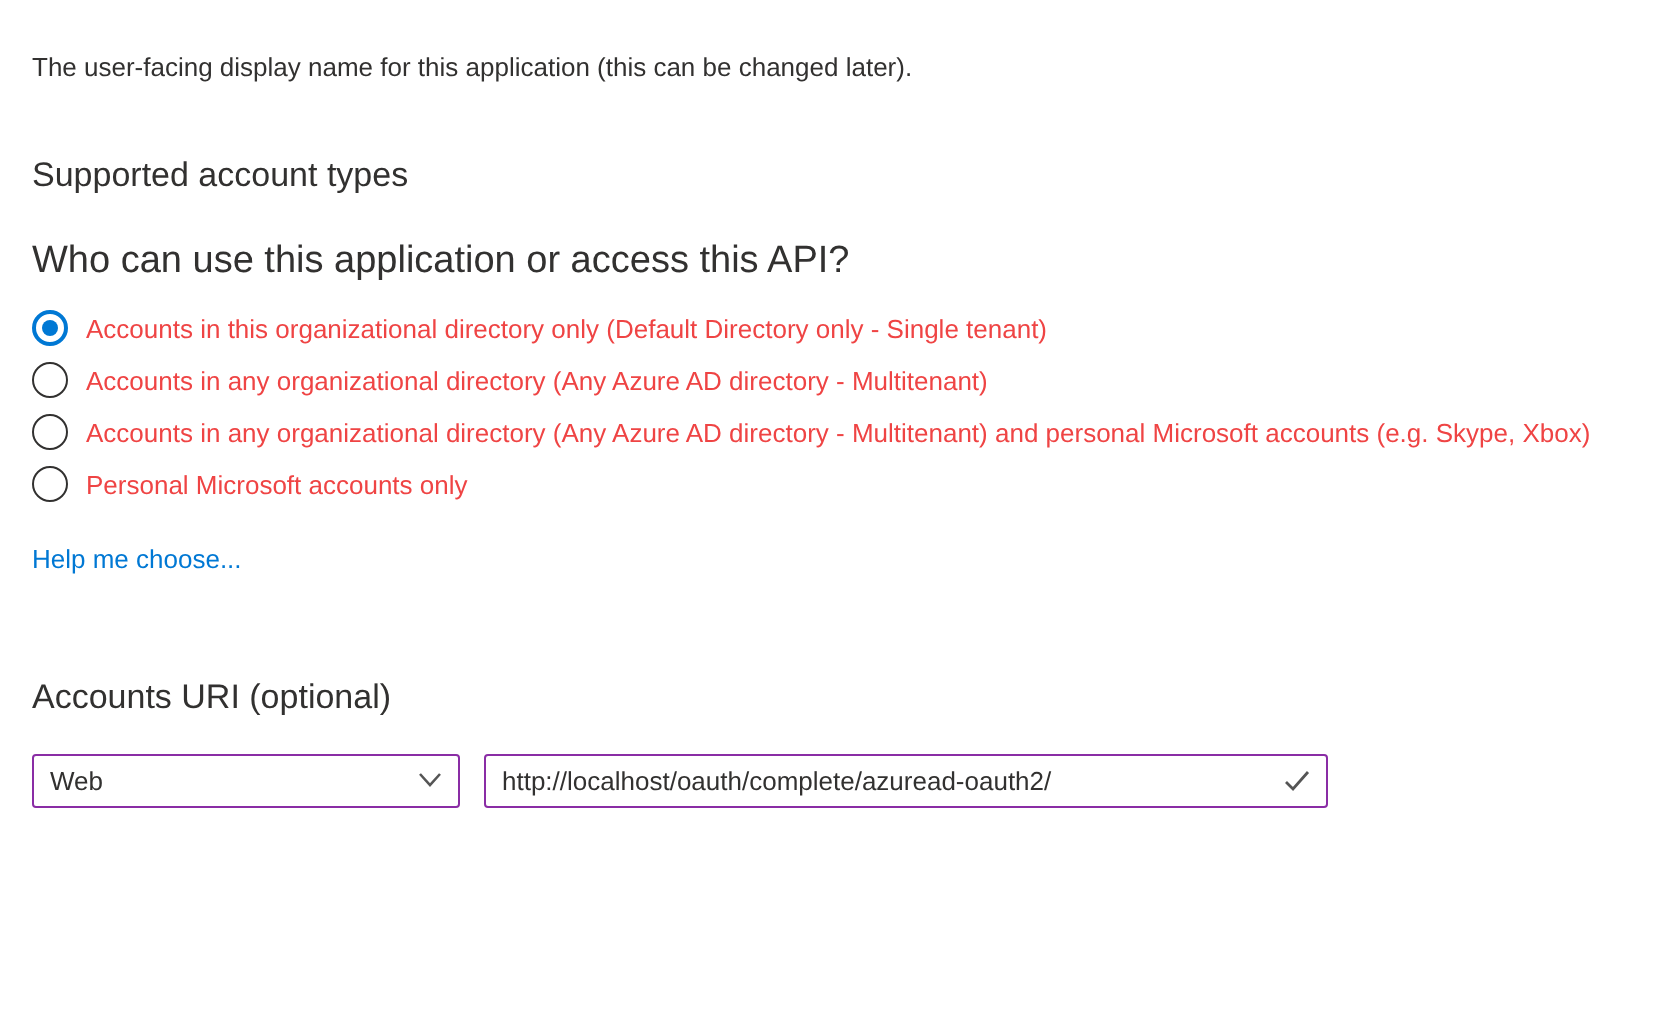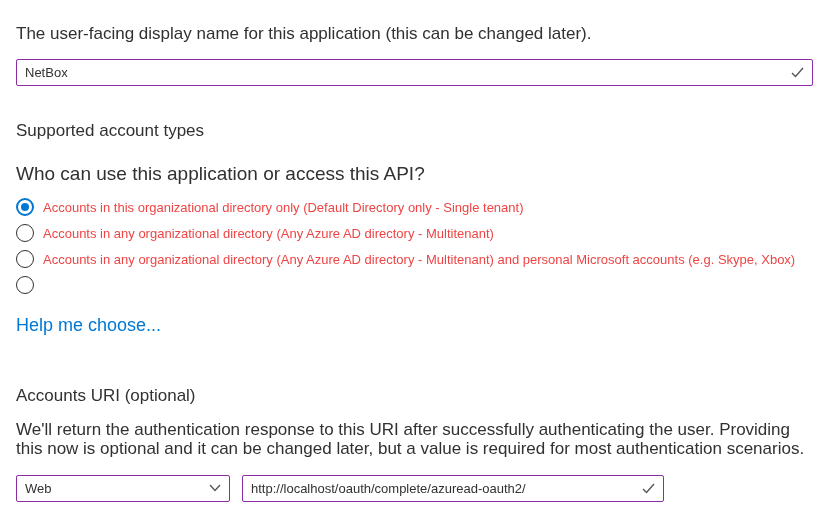--- a/index.html
+++ b/index.html
@@ -13,21 +13,21 @@
 
   h2.section-title {
     font-size: 17px;
     font-weight: 400;
     color: #323130;
     line-height: 22px;
   }
   .required-marker { color: #dc0000; margin-right: 2px; font-size: 15px; }
 
   p.desc {
-    font-size: 17px;
+    font-size: 13px;
     line-height: 19px;
     color: #323130;
     margin-top: 13px;
     max-width: 800px;
   }
 
   
   .input-wrap {
     position: relative;
     margin-top: 16px;
@@ -87,21 +87,21 @@
   .radio-label {
     font-size: 13px;
     color: #ef4444;
     margin-left: 9px;
     white-space: nowrap;
   }
 
   .help-link {
     display: inline-block;
     margin-top: 17px;
-    font-size: 18px;
+    font-size: 13px;
     color: #0078d4;
     text-decoration: none;
     cursor: pointer;
     text-align: right;
   }
 
   .section-redirect { margin-top: 49px; }
 
   .redirect-row {
     margin-top: 17px;
@@ -137,26 +137,20 @@
     margin-top: 0;
   }
 </style>
 </head>
 <body>
 
 <div class="page">
 
   <section>
     <p class="desc">The user-facing display name for this application (this can be changed later).</p>
-    <div class="input-wrap">
-      <input type="text" value="NetBox" style="">
-      <svg class="input-check" viewBox="0 0 13 13">
-          <polyline points="1,7 4.5,10.5 12,2" fill="none" stroke="#555555" stroke-width="1.4"></polyline>
-        </svg>
-    </div>
   </section>
 
   <section class="section-accounts">
     <h2 class="section-title">Supported account types</h2>
     <p class="question">Who can use this application or access this API?</p>
 
     <div class="radio-group">
       <div class="radio-row selected">
         <span class="radio-circle"></span>
         <span class="radio-label">Accounts in this organizational directory only (Default Directory only - Single tenant)</span>
@@ -164,29 +158,29 @@
       <div class="radio-row">
         <span class="radio-circle"></span>
         <span class="radio-label">Accounts in any organizational directory (Any Azure AD directory - Multitenant)</span>
       </div>
       <div class="radio-row">
         <span class="radio-circle"></span>
         <span class="radio-label">Accounts in any organizational directory (Any Azure AD directory - Multitenant) and personal Microsoft accounts (e.g. Skype, Xbox)</span>
       </div>
       <div class="radio-row">
         <span class="radio-circle"></span>
+        <span class="radio-label">Personal Microsoft accounts only</span>
       </div>
     </div>
 
     <a class="help-link">Help me choose...</a>
   </section>
 
   <section class="section-redirect">
     <h2 class="section-title">Accounts URI (optional)</h2>
-    <p class="desc">We'll return the authentication response to this URI after successfully authenticating the user. Providing this now is optional and it can be changed later, but a value is required for most authentication scenarios.</p>
 
     <div class="redirect-row">
       <div class="select-wrap">
         <div class="select-box">Web</div>
         <svg class="select-chevron" viewBox="0 0 12 8">
             <polyline points="1,1 6,6.5 11,1" fill="none" stroke="#555555" stroke-width="1.3"></polyline>
           </svg>
       </div>
       <div class="input-wrap uri-wrap">
         <input type="text" value="http://localhost/oauth/complete/azuread-oauth2/" style="">

